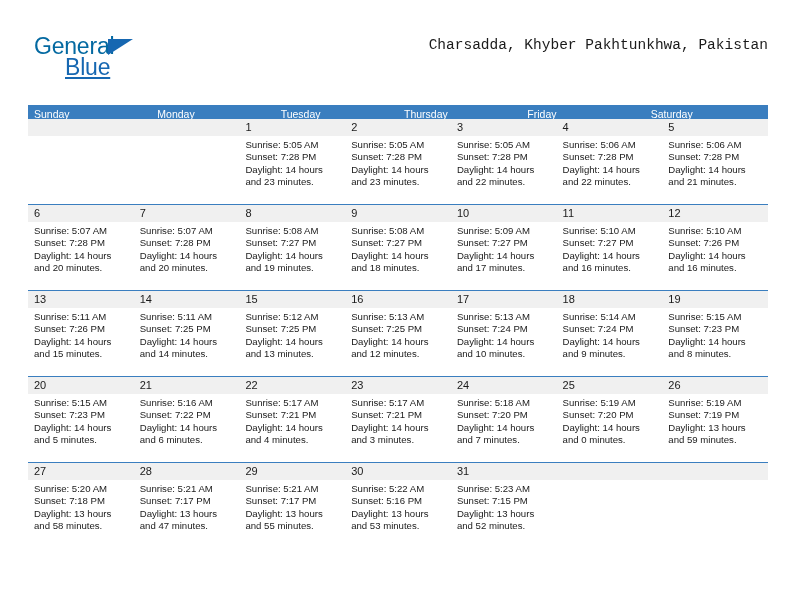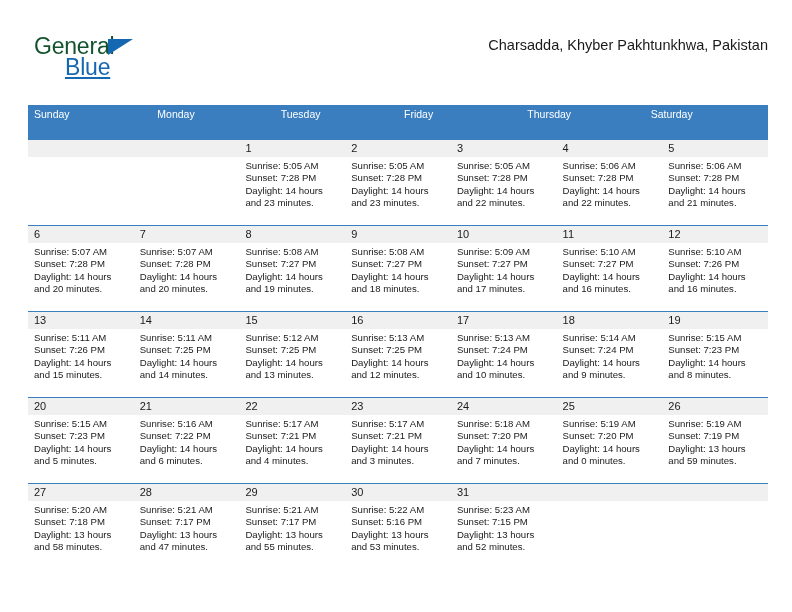--- a/index.html
+++ b/index.html
@@ -34,21 +34,21 @@
     top: 5px;
     width: 220px;
     height: 56px;
   }
   .logo-general {
     position: absolute;
     left: 0;
     top: 0;
     font-size: 23px;
     letter-spacing: -0.2px;
-    color: #14532d;
+    color: #0369a1;
     font-family: "Liberation Sans", sans-serif;
   }
   .logo-tri {
     position: absolute;
     left: 74px;
     top: 6px;
     width: 0;
     height: 0;
     border-left: 25px solid #1667b1;
     border-bottom: 16px solid transparent;
@@ -76,33 +76,34 @@
     color: #1a1a1a;
     line-height: 36px;
     white-space: nowrap;
   }
   .location {
     font-size: 14.5px;
     color: #1a1a1a;
     line-height: 22px;
     margin-top: 6px;
     white-space: nowrap;
+    font-family: Liberation Mono, monospace;
   }
 
   
   .calendar {
     position: absolute;
     left: 28px;
     top: 105px;
     width: 740px;
   }
   .dow-row {
     display: flex;
     background: #3a7ebf;
-    height: 35px;
+    height: 14px;
   }
   .dow {
     flex: 1 1 0;
     color: #ffffff;
     font-size: 10.5px;
     line-height: 19px;
     padding-left: 6px;
     box-sizing: border-box;
     white-space: nowrap;
     overflow: hidden;
@@ -162,22 +163,22 @@
     </div>
 
   </div>
 
   <div class="calendar">
 
     <div class="dow-row">
       <div class="dow">Sunday</div>
       <div class="dow">Monday</div>
       <div class="dow">Tuesday</div>
+      <div class="dow">Thursday</div>
       <div class="dow">Friday</div>
-      <div class="dow">Thursday</div>
       <div class="dow">Saturday</div>
     </div>
 
     <div id="weeks-container">
         <div class="week">
           <div class="week-dates">
             <div class="daynum"></div>
             <div class="daynum"></div>
             <div class="daynum">1</div>
             <div class="daynum">2</div>

